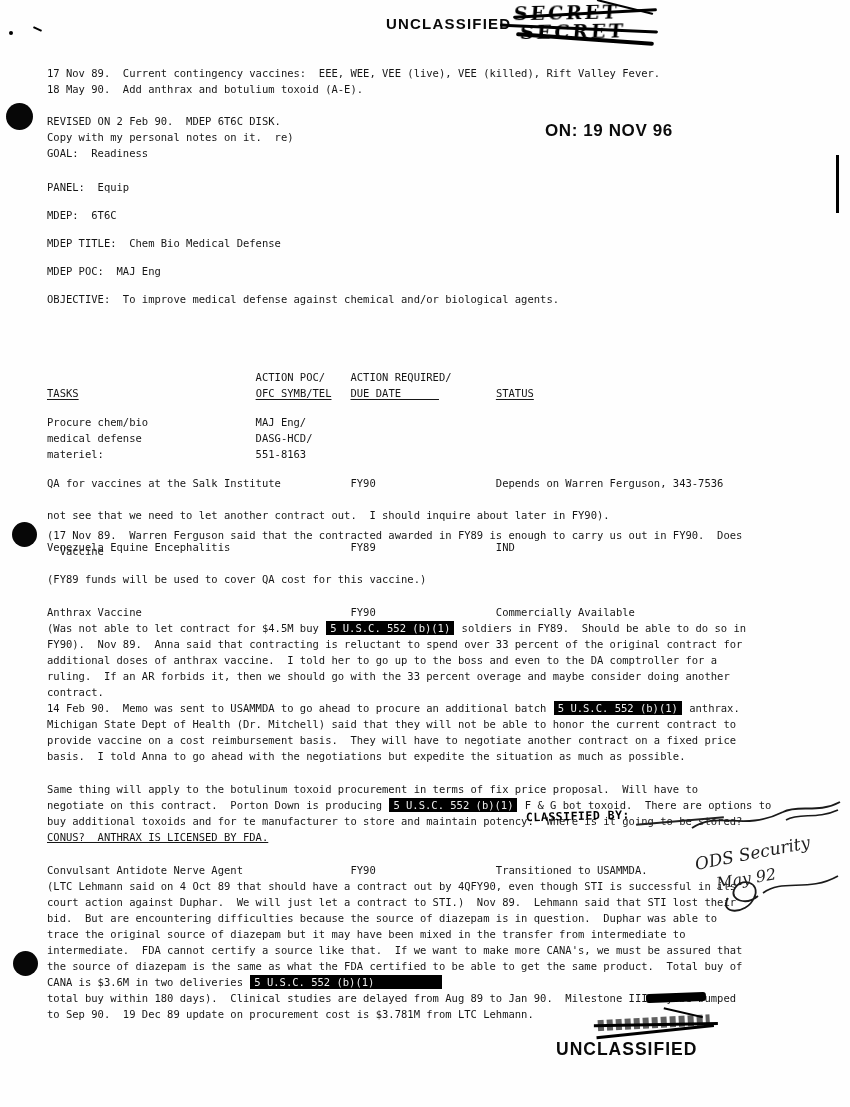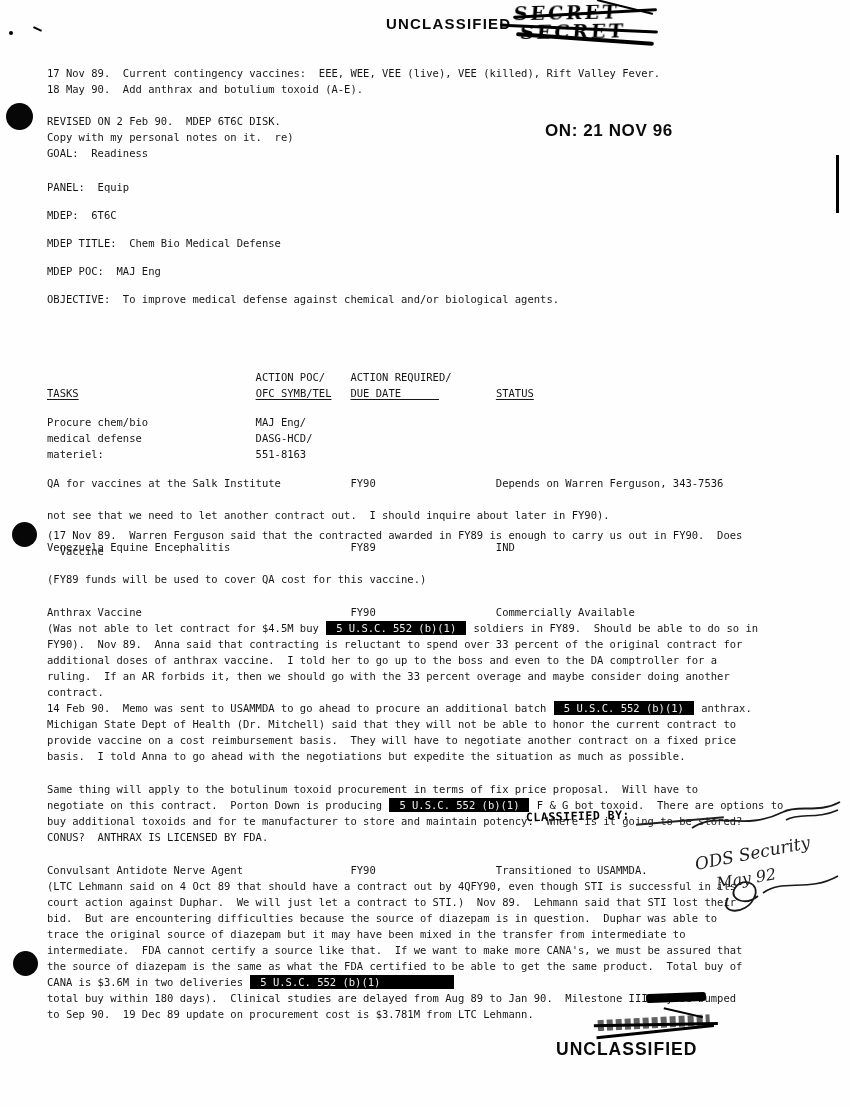--- a/index.html
+++ b/index.html
@@ -7,21 +7,21 @@
   .page {
     position:relative; width:850px; height:1107px; margin:0 auto;
     background:#fefefe; overflow:hidden; color:#141414;
   }
   
   .tline {
     position:absolute; white-space:pre;
     font:10.5px/13px "DejaVu Sans Mono", "Liberation Mono", monospace;
     color:#161616;
   }
-  .tline .redact { background:#000; color:#ededed; padding:1px 10px; margin:0 1px; }
+  .tline .redact { background:#000; color:#ededed; padding:1px 4px; margin:0 1px; }
   .tline .uline  { text-decoration:underline; text-underline-offset:2px; }
 
   .stamp-sans { font-family:"Liberation Sans","DejaVu Sans",sans-serif; font-weight:bold; }
 
   .top-unclass { position:absolute; left:386px; top:15px; font-size:15px; letter-spacing:1.2px; color:#0a0a0a; }
   .bottom-unclass { position:absolute; left:556px; top:1039px; font-size:17.5px; letter-spacing:1px; color:#0a0a0a; }
 
   
   .struck-top { position:absolute; left:514px; top:2px; width:150px; height:48px; transform:rotate(-1deg); }
   .struck-word {
@@ -94,21 +94,21 @@
   <div class="struck-top">
     <div class="struck-word">SECRET</div>
     <div class="struck-word second">SECRET</div>
   </div>
   <div class="strike-bar sb-a"></div>
   <div class="strike-bar sb-b"></div>
   <div class="strike-bar sb-c"></div>
   <div class="strike-bar sb-d"></div>
 
   <div class="declass stamp-sans">
-    <div>ON: 21 NOV 96</div>
+    <div>ON: 19 NOV 96</div>
   </div>
   <div class="vline"></div>
 
   <div class="doc-body">
       <div class="tline" style="left: 47px; top: 67px;"><span>17 Nov 89.  Current contingency vaccines:  EEE, WEE, VEE (live), VEE (killed), Rift Valley Fever.</span></div>
       <div class="tline" style="left: 47px; top: 83px;"><span>18 May 90.  Add anthrax and botulium toxoid (A-E).</span></div>
       <div class="tline" style="left: 47px; top: 115px;"><span>REVISED ON 2 Feb 90.  MDEP 6T6C DISK.</span></div>
       <div class="tline" style="left: 47px; top: 131px;"><span>Copy with my personal notes on it.  re)</span></div>
       <div class="tline" style="left: 47px; top: 147px;"><span>GOAL:  Readiness</span></div>
       <div class="tline" style="left: 47px; top: 181px;"><span>PANEL:  Equip</span></div>
@@ -133,21 +133,21 @@
       <div class="tline" style="left: 47px; top: 654px;"><span>additional doses of anthrax vaccine.  I told her to go up to the boss and even to the DA comptroller for a</span></div>
       <div class="tline" style="left: 47px; top: 670px;"><span>ruling.  If an AR forbids it, then we should go with the 33 percent overage and maybe consider doing another</span></div>
       <div class="tline" style="left: 47px; top: 686px;"><span>contract.</span></div>
       <div class="tline" style="left: 47px; top: 702px;"><span>14 Feb 90.  Memo was sent to USAMMDA to go ahead to procure an additional batch </span><span class="redact">5 U.S.C. 552 (b)(1)</span><span> anthrax.</span></div>
       <div class="tline" style="left: 47px; top: 718px;"><span>Michigan State Dept of Health (Dr. Mitchell) said that they will not be able to honor the current contract to</span></div>
       <div class="tline" style="left: 47px; top: 734px;"><span>provide vaccine on a cost reimbursement basis.  They will have to negotiate another contract on a fixed price</span></div>
       <div class="tline" style="left: 47px; top: 750px;"><span>basis.  I told Anna to go ahead with the negotiations but expedite the situation as much as possible.</span></div>
       <div class="tline" style="left: 47px; top: 783px;"><span>Same thing will apply to the botulinum toxoid procurement in terms of fix price proposal.  Will have to</span></div>
       <div class="tline" style="left: 47px; top: 799px;"><span>negotiate on this contract.  Porton Down is producing </span><span class="redact">5 U.S.C. 552 (b)(1)</span><span> F &amp; G bot toxoid.  There are options to</span></div>
       <div class="tline" style="left: 47px; top: 815px;"><span>buy additional toxoids and for te manufacturer to store and maintain potency.  Where is it going to be stored?</span></div>
-      <div class="tline" style="left: 47px; top: 831px;"><span>CONUS?  ANTHRAX IS LICENSED BY FDA.</span></div>
+      <div class="tline" style="left: 47px; top: 831px; text-decoration: underline;"><span>CONUS?  ANTHRAX IS LICENSED BY FDA.</span></div>
       <div class="tline" style="left: 47px; top: 864px;"><span>Convulsant Antidote Nerve Agent                 FY90                   Transitioned to USAMMDA.</span></div>
       <div class="tline" style="left: 47px; top: 880px; text-align: center;"><span>(LTC Lehmann said on 4 Oct 89 that should have a contract out by 4QFY90, even though STI is successful in its</span></div>
       <div class="tline" style="left: 47px; top: 896px;"><span>court action against Duphar.  We will just let a contract to STI.)  Nov 89.  Lehmann said that STI lost their</span></div>
       <div class="tline" style="left: 47px; top: 912px;"><span>bid.  But are encountering difficulties because the source of diazepam is in question.  Duphar was able to</span></div>
       <div class="tline" style="left: 47px; top: 928px;"><span>trace the original source of diazepam but it may have been mixed in the transfer from intermediate to</span></div>
       <div class="tline" style="left: 47px; top: 944px;"><span>intermediate.  FDA cannot certify a source like that.  If we want to make more CANA's, we must be assured that</span></div>
       <div class="tline" style="left: 47px; top: 960px;"><span>the source of diazepam is the same as what the FDA certified to be able to get the same product.  Total buy of</span></div>
       <div class="tline" style="left: 47px; top: 976px;"><span>CANA is $3.6M in two deliveries </span><span class="redact">5 U.S.C. 552 (b)(1)          </span></div>
       <div class="tline" style="left: 47px; top: 992px;"><span>total buy within 180 days).  Clinical studies are delayed from Aug 89 to Jan 90.  Milestone III may be bumped</span></div>
       <div class="tline" style="left: 47px; top: 1008px;"><span>to Sep 90.  19 Dec 89 update on procurement cost is $3.781M from LTC Lehmann.</span></div>

